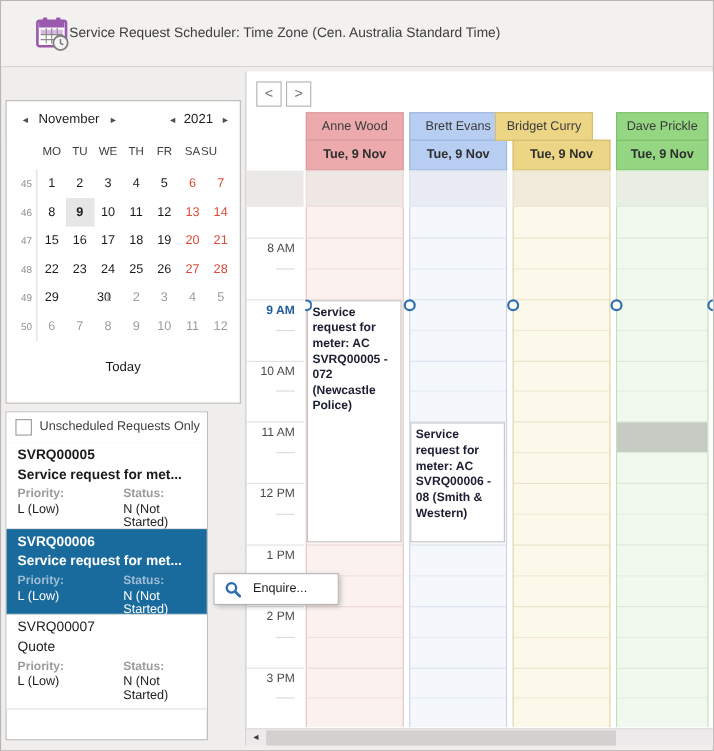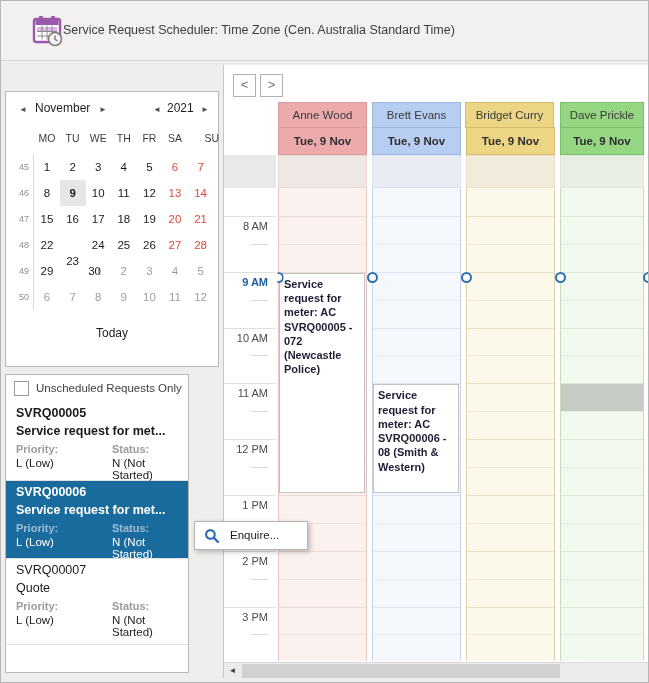--- a/index.html
+++ b/index.html
@@ -113,21 +113,21 @@
     <span class="cal-year">2021</span>
     <span class="cal-arrow" style="left:195px">►</span>
     <div class="cal-sep"></div>
     <div id="cal-dayheads">
         <div class="cal-dh" style="left: 28px;">MO</div>
         <div class="cal-dh" style="left: 53.6px;">TU</div>
         <div class="cal-dh" style="left: 79.2px;">WE</div>
         <div class="cal-dh" style="left: 104.8px;">TH</div>
         <div class="cal-dh" style="left: 130.4px;">FR</div>
         <div class="cal-dh" style="left: 156px;">SA</div>
-        <div class="cal-dh" style="left: 187px; text-align: right;">SU</div>
+        <div class="cal-dh" style="left: 171px;">SU</div>
       </div>
     <div id="cal-grid">
         <div class="cal-wn" style="top: 62px;">45</div>
         <div class="cal-day wd" style="left: 28px; top: 62px;">1</div>
         <div class="cal-day wd" style="left: 53.6px; top: 62px;">2</div>
         <div class="cal-day wd" style="left: 79.2px; top: 62px;">3</div>
         <div class="cal-day wd" style="left: 104.8px; top: 62px;">4</div>
         <div class="cal-day wd" style="left: 130.4px; top: 62px;">5</div>
         <div class="cal-day we" style="left: 156px; top: 62px;">6</div>
         <div class="cal-day we" style="left: 181.6px; top: 62px;">7</div>
@@ -142,21 +142,21 @@
         <div class="cal-wn" style="top: 114px;">47</div>
         <div class="cal-day wd" style="left: 28px; top: 114px;">15</div>
         <div class="cal-day wd" style="left: 53.6px; top: 114px;">16</div>
         <div class="cal-day wd" style="left: 79.2px; top: 114px;">17</div>
         <div class="cal-day wd" style="left: 104.8px; top: 114px;">18</div>
         <div class="cal-day wd" style="left: 130.4px; top: 114px;">19</div>
         <div class="cal-day we" style="left: 156px; top: 114px;">20</div>
         <div class="cal-day we" style="left: 181.6px; top: 114px;">21</div>
         <div class="cal-wn" style="top: 140px;">48</div>
         <div class="cal-day wd" style="left: 28px; top: 140px;">22</div>
-        <div class="cal-day wd" style="left: 53.6px; top: 156px; text-align: center;">23</div>
+        <div class="cal-day wd" style="left: 53.6px; top: 140px; text-align: center;">23</div>
         <div class="cal-day wd" style="left: 79.2px; top: 140px;">24</div>
         <div class="cal-day wd" style="left: 104.8px; top: 140px;">25</div>
         <div class="cal-day wd" style="left: 130.4px; top: 140px;">26</div>
         <div class="cal-day we" style="left: 156px; top: 140px;">27</div>
         <div class="cal-day we" style="left: 181.6px; top: 140px;">28</div>
         <div class="cal-wn" style="top: 166px;">49</div>
         <div class="cal-day wd" style="left: 28px; top: 166px;">29</div>
         <div class="cal-day wd" style="left: 53.6px; top: 166px; margin-left: 22px;">30</div>
         <div class="cal-day out" style="left: 79.2px; top: 166px;">1</div>
         <div class="cal-day out" style="left: 104.8px; top: 166px;">2</div>
@@ -246,21 +246,21 @@
         <div class="hline" style="left: 149px; width: 87px; top: 318.3px; background: rgb(221, 227, 239);"></div>
         <div class="hline" style="left: 149px; width: 87px; top: 346.2px; background: rgb(221, 227, 239); opacity: 0.65;"></div>
         <div class="hline" style="left: 149px; width: 87px; top: 374.1px; background: rgb(221, 227, 239);"></div>
         <div class="hline" style="left: 149px; width: 87px; top: 402px; background: rgb(221, 227, 239); opacity: 0.65;"></div>
         <div class="hline" style="left: 149px; width: 87px; top: 429.9px; background: rgb(221, 227, 239);"></div>
         <div class="hline" style="left: 149px; width: 87px; top: 457.8px; background: rgb(221, 227, 239); opacity: 0.65;"></div>
         <div class="hline" style="left: 149px; width: 87px; top: 485.7px; background: rgb(221, 227, 239);"></div>
         <div class="hline" style="left: 149px; width: 87px; top: 513.6px; background: rgb(221, 227, 239); opacity: 0.65;"></div>
         <div class="hline" style="left: 149px; width: 87px; top: 541.5px; background: rgb(221, 227, 239);"></div>
         <div class="hline" style="left: 149px; width: 87px; top: 569.4px; background: rgb(221, 227, 239); opacity: 0.65;"></div>
-        <div class="res-name" style="left: 241px; width: 89px; background: rgb(237, 213, 134); border-color: rgb(214, 189, 110);">Bridget Curry</div>
+        <div class="res-name" style="left: 226px; width: 89px; background: rgb(237, 213, 134); border-color: rgb(214, 189, 110);">Bridget Curry</div>
         <div class="res-date" style="left: 242px; width: 89px; background: rgb(237, 213, 134); border-color: rgb(214, 189, 110);">Tue, 9 Nov</div>
         <div class="allday-cell" style="left: 242px; width: 89px; background: rgb(240, 235, 218); border: 1px solid rgb(234, 225, 200);"></div>
         <div class="col-body" style="left: 242px; width: 89px; background: rgb(252, 248, 234); border-color: rgb(222, 210, 173);"></div>
         <div class="hline" style="left: 243px; width: 87px; top: 150.9px; background: rgb(234, 225, 200);"></div>
         <div class="hline" style="left: 243px; width: 87px; top: 178.8px; background: rgb(234, 225, 200); opacity: 0.65;"></div>
         <div class="hline" style="left: 243px; width: 87px; top: 206.7px; background: rgb(234, 225, 200);"></div>
         <div class="hline" style="left: 243px; width: 87px; top: 234.6px; background: rgb(234, 225, 200); opacity: 0.65;"></div>
         <div class="hline" style="left: 243px; width: 87px; top: 262.5px; background: rgb(234, 225, 200);"></div>
         <div class="hline" style="left: 243px; width: 87px; top: 290.4px; background: rgb(234, 225, 200); opacity: 0.65;"></div>
         <div class="hline" style="left: 243px; width: 87px; top: 318.3px; background: rgb(234, 225, 200);"></div>

